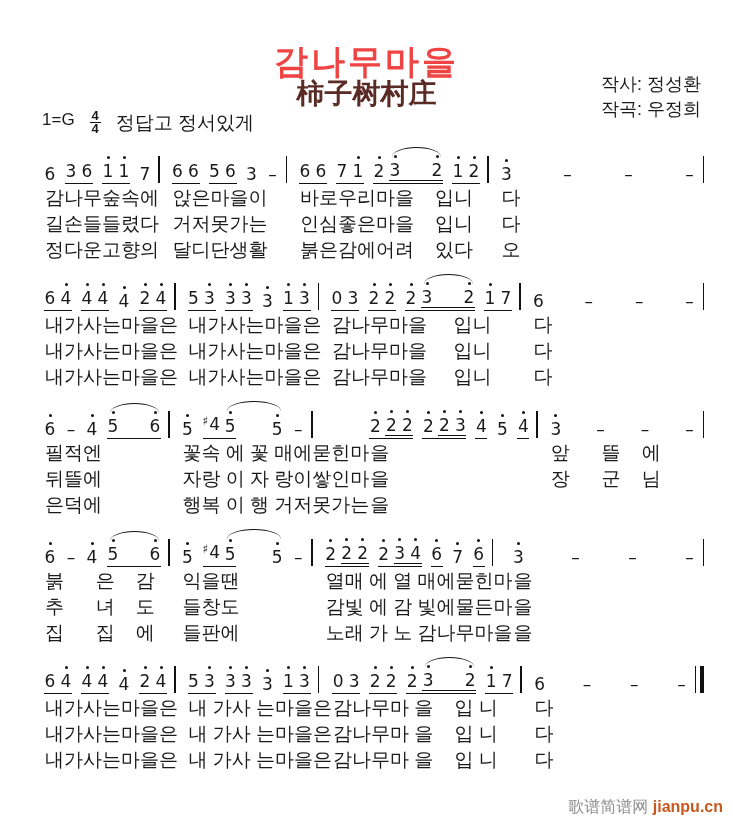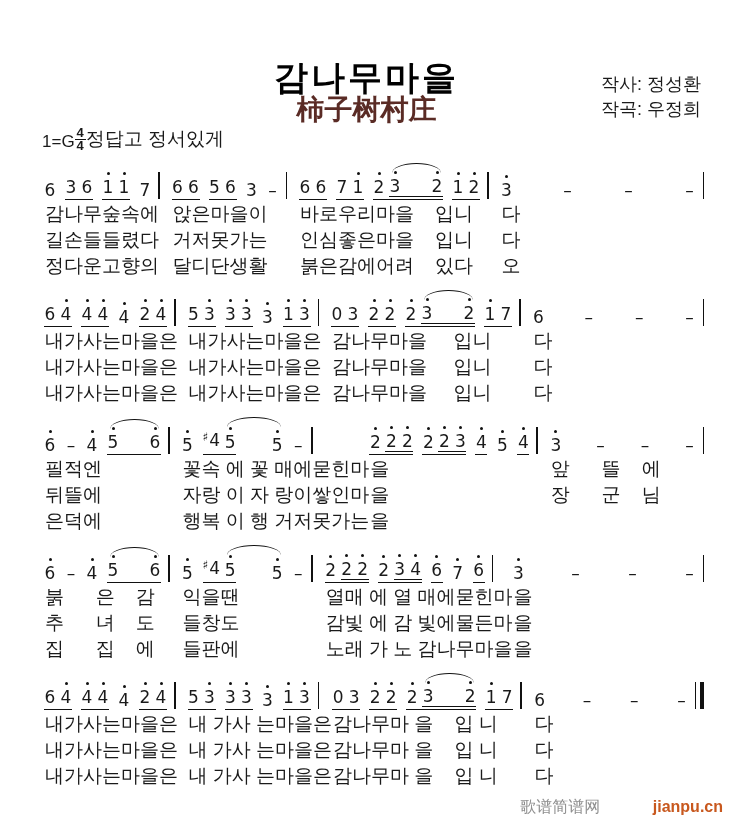--- a/index.html
+++ b/index.html
@@ -7,21 +7,21 @@
     width:733px;height:832px;position:relative;background:#fff;overflow:hidden;
     font-family:"Liberation Sans",sans-serif;color:#1a1a1a;
   }
   
   .title{
     padding-top:44px;text-align:center;font-family:"Liberation Serif",serif;
     font-size:34px;font-weight:bold;letter-spacing:3px;line-height:36px;
   }
   .subtitle{text-align:center;font-size:28px;line-height:24px;margin-top:2px;font-weight:bold;}
   .credits{position:absolute;top:72px;right:32px;text-align:left;font-size:18px;line-height:25px;}
-  .keyline{margin:4px 0 0 42px;display:flex;align-items:flex-end;gap:0;font-size:19px;}
+  .keyline{margin:4px 0 0 42px;display:flex;align-items:flex-start;gap:15px;font-size:19px;}
   .keysig{font-size:17px;}
   .meter{display:inline-flex;flex-direction:column;align-items:center;font-size:13px;font-weight:bold;line-height:12px;}
   .meter .mtop{border-bottom:1px solid #111;padding:0 2px;}
   .meter .mbot{padding:0 2px;}
   
   #score{margin:10px 0 0 44px;width:662px;}
   .system{display:grid;grid-template-columns:max-content max-content max-content 1fr;margin-bottom:11px;row-gap:1px;}
   .mcell{display:flex;align-items:flex-end;}
   .mcell:not(.last){padding-right:10px;}
   .measure{display:inline-flex;align-items:flex-end;gap:9px;position:relative;padding-top:9px;font-family:"DejaVu Sans",sans-serif;}
@@ -35,28 +35,28 @@
   .odot.on{background:#111;}
   .num{font-size:17px;line-height:19px;min-width:12px;text-align:center;white-space:nowrap;}
   .acc{font-size:12px;position:relative;top:-5px;margin-right:1px;}
   .bar{width:1.5px;background:#111;height:27px;margin-left:7px;margin-right:2px;align-self:flex-end;margin-bottom:1px;}
   .bar.thick{width:4px;margin-left:2px;}
   .arc{position:absolute;top:1px;height:9px;border-top:1.4px solid #111;border-radius:50% 50% 0 0/100% 100% 0 0;}
   .lyr{white-space:pre;font-size:19px;line-height:25px;padding-left:1px;}
   
   .watermark{position:absolute;right:10px;bottom:14px;font-size:16px;}
   .watermark .wname{color:#8f8f8f;}
-  .watermark .wurl{font-weight:bold;text-decoration:none;margin-left:48px;}
+  .watermark .wurl{font-weight:bold;text-decoration:none;}
 </style>
 </head>
 <body>
 
 <div id="page">
 
-  <div class="title" style="color: #000000; margin-top: 16px;">감나무마을</div>
+  <div class="title" style="color: #ef4444;">감나무마을</div>
   <div class="subtitle" style="color: rgb(90, 43, 37);">柿子树村庄</div>
 
   <div class="credits">
     <div>작사: 정성환</div>
     <div>작곡: 우정희</div>
   </div>
 
   <div class="keyline">
     <span class="keysig">1=G</span>
     <span class="meter">

